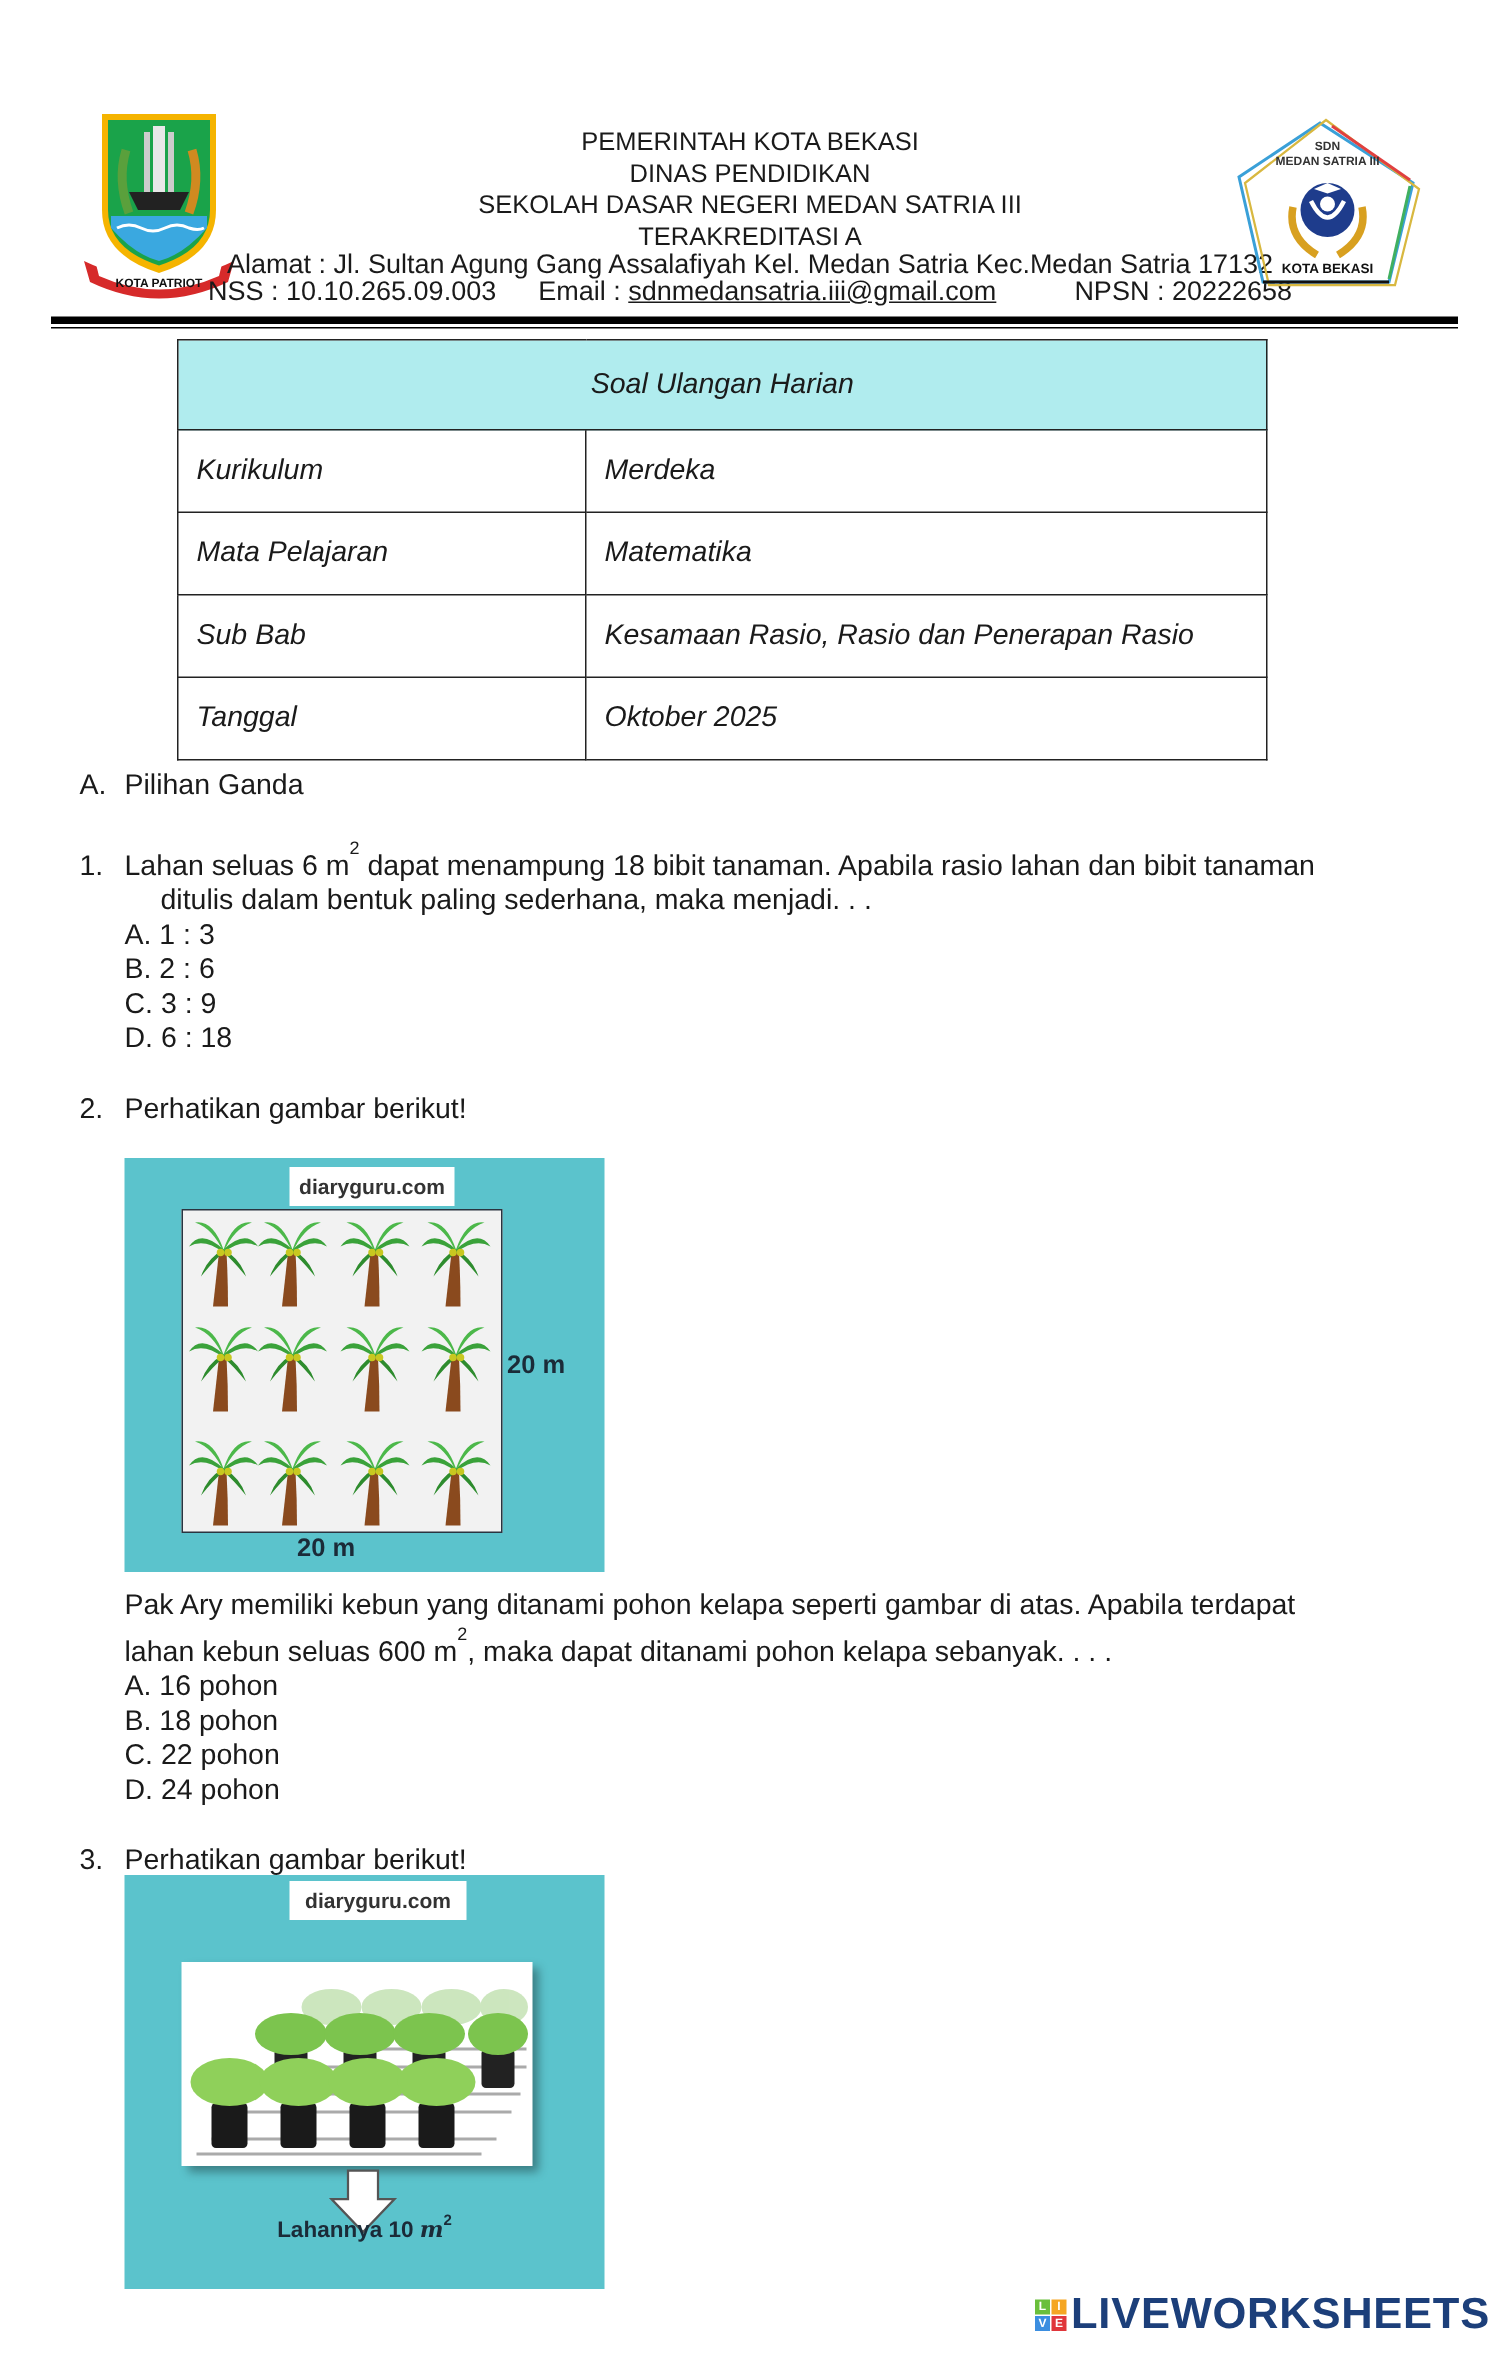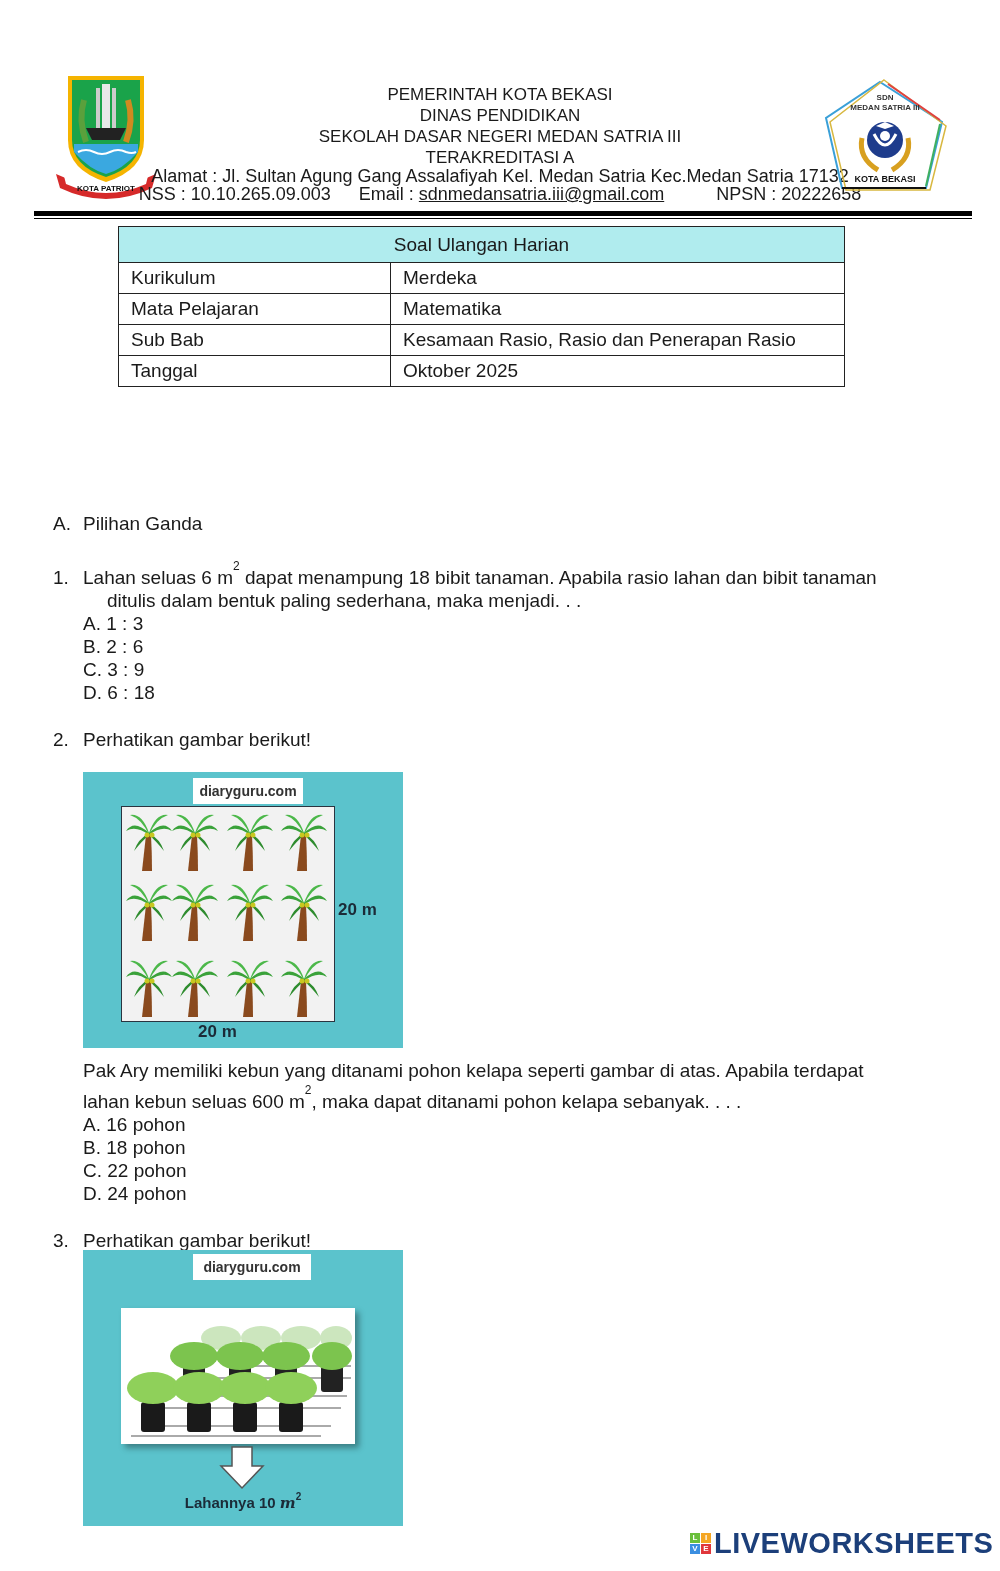--- a/index.html
+++ b/index.html
@@ -11,21 +11,21 @@
   .logo-left { left: 52px; top: 70px; width: 108px; height: 130px; }
   .logo-right { left: 822px; top: 78px; width: 126px; height: 116px; }
   .hdr-line { left: 0; width: 1000px; text-align: center; font-size: 17px; line-height: 21px; }
   .hdr-small { font-size: 18px; line-height: 17px; }
   .hdr-email { text-decoration: underline; }
   .divider-thick { left: 34px; top: 211px; width: 938px; height: 5px; background: #000; }
   .divider-thin { left: 34px; top: 218px; width: 938px; height: 1px; background: #000; }
 
   
   .info-table { left: 118px; top: 226px; width: 727px; border-collapse: collapse; font-size: 19px; }
-  .info-table td, .info-table th { border: 1.5px solid #222; height: 30px; padding: 0 12px; }
+  .info-table td, .info-table th { border: 1.5px solid #222; height: 30px; padding: 12px 12px; font-style: italic; }
   .info-table th { background: #b0ecee; font-weight: normal; text-align: center; height: 35px; }
   .info-table td.k { width: 247px; }
 
   
   .txt { font-size: 19px; line-height: 23px; }
   sup { font-size: 12px; vertical-align: 0; position: relative; top: -14px; }
 
   
   .fig { background: #5bc3cc; }
   .fig1 { left: 83px; top: 772px; width: 320px; height: 276px; }
@@ -35,21 +35,21 @@
   .dim { position: absolute; font-weight: bold; font-size: 17px; color: #1b2b38; }
   .fig1 .dim-r { left: 255px; top: 128px; }
   .fig1 .dim-b { left: 115px; top: 250px; }
   .tree { position: absolute; width: 50px; height: 64px; }
 
   
   .fig2 { left: 83px; top: 1250px; width: 320px; height: 276px; }
   .fig2 .wm { left: 110px; top: 4px; width: 118px; height: 26px; }
   .pot-area { position: absolute; left: 38px; top: 58px; width: 234px; height: 136px; background: #ffffff; box-shadow: 4px 4px 6px rgba(0,0,0,0.35); }
   .arrow { position: absolute; left: 136px; top: 196px; width: 46px; height: 44px; }
-  .cap2 { position: absolute; left: 0; width: 320px; top: 244px; text-align: center; font-weight: bold; font-size: 15px; color: #1b2b38; }
+  .cap2 { position: absolute; left: 0; width: 320px; top: 227px; text-align: center; font-weight: bold; font-size: 15px; color: #1b2b38; }
   .cap2 .mi { font-family: "DejaVu Serif", serif; font-style: italic; }
 
   
   .lw { left: 690px; top: 1527px; display: flex; align-items: center; }
   .lw-grid { display: grid; grid-template-columns: 10px 10px; grid-template-rows: 10px 10px; gap: 1px; margin-right: 3px; }
   .lw-grid span { font-size: 8px; font-weight: bold; color: #fff; text-align: center; line-height: 10px; }
   .lw-text { font-size: 29px; font-weight: bold; color: #1c3f7a; letter-spacing: 0.5px; }
 </style>
 </head>
 <body>

